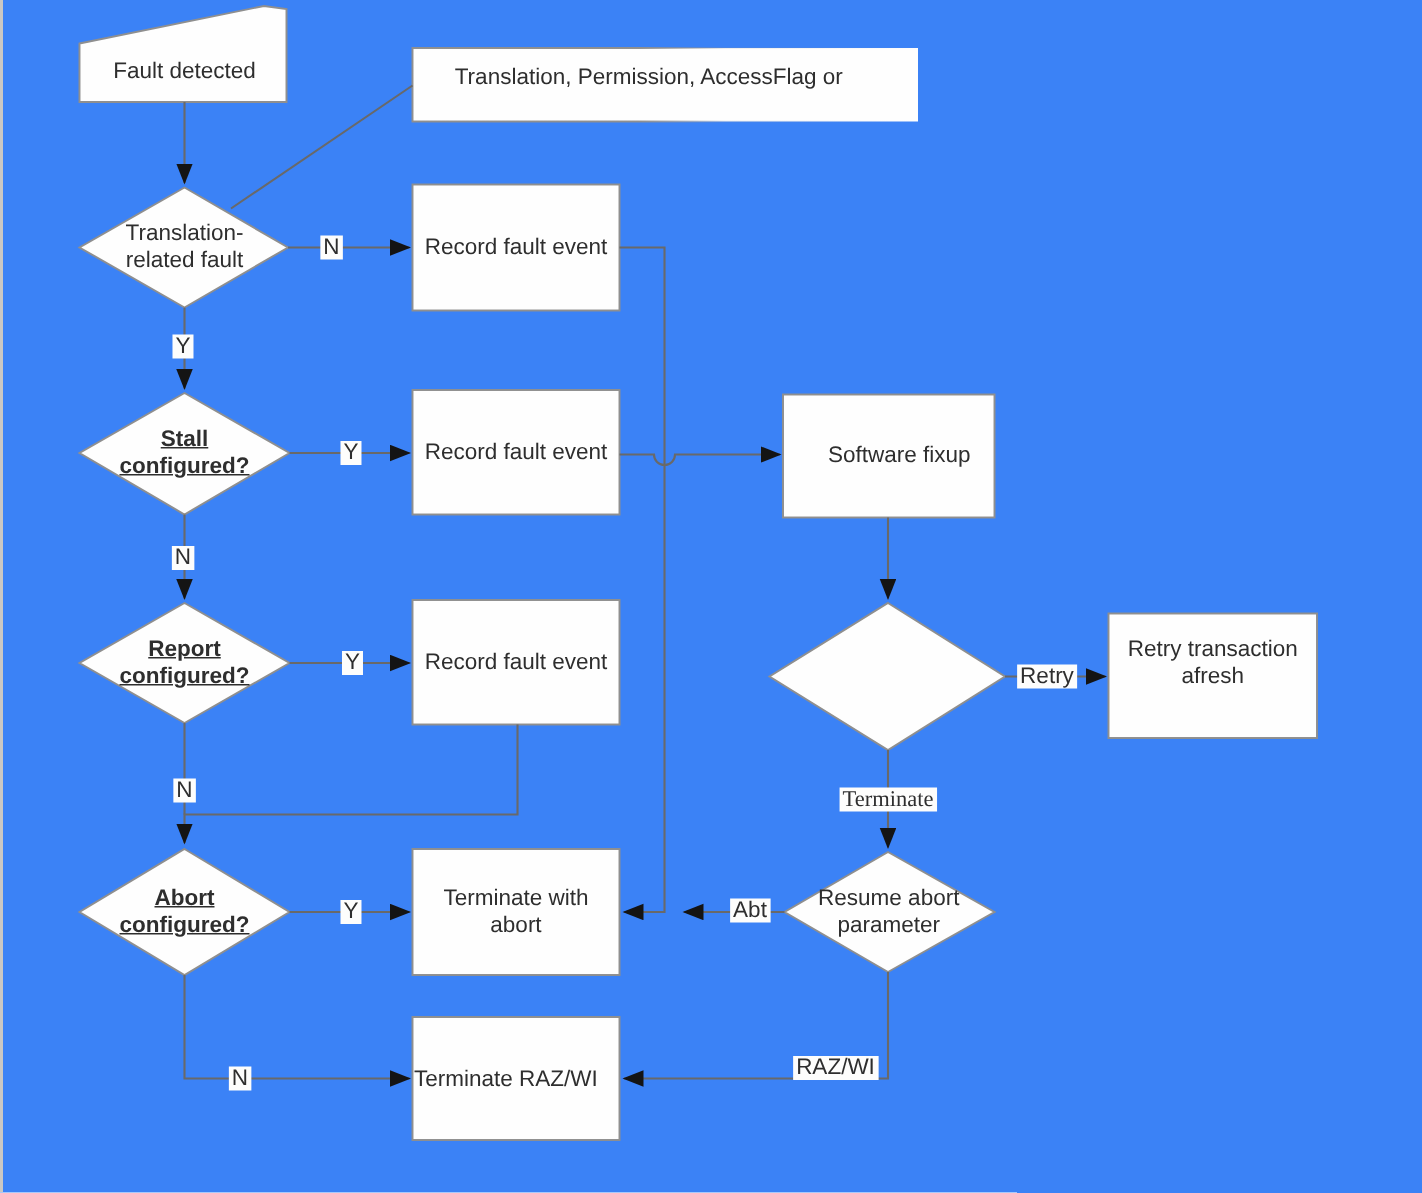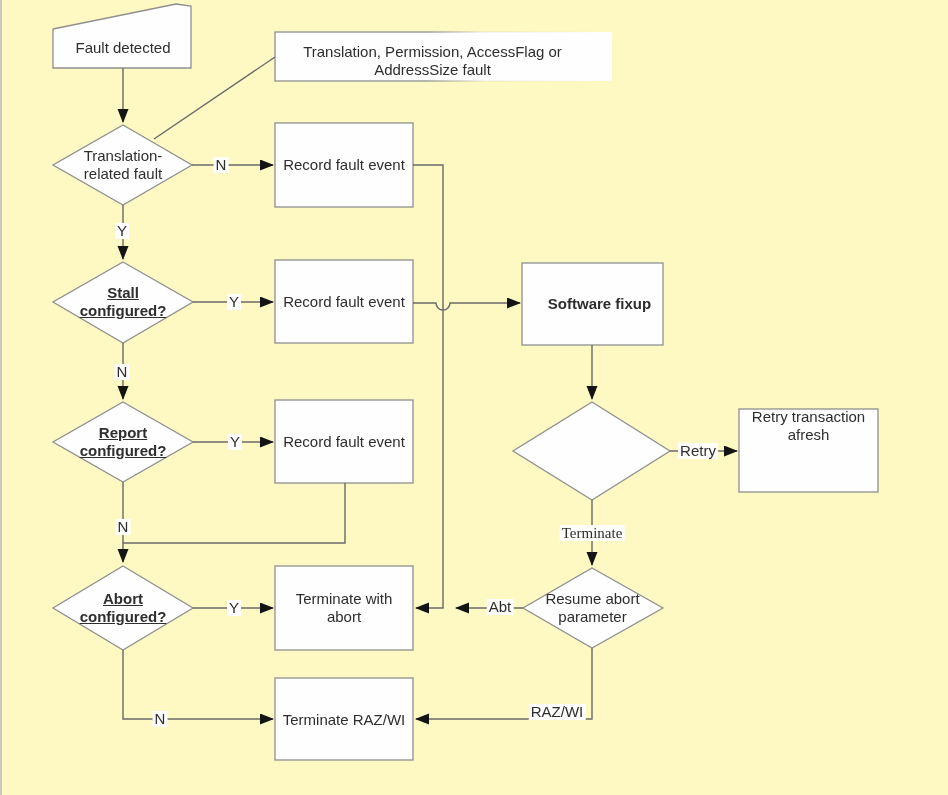--- a/index.html
+++ b/index.html
@@ -1,18 +1,18 @@
 <!DOCTYPE html>
 <html><head>
 <meta charset="utf-8">
 <style>
   html,body{margin:0;padding:0;background:#ffffff;}
   #screen{
     position:relative;width:948px;height:795px;overflow:hidden;
-    background:#fef9c3;
+    background:#3b82f6;
     font-family:"Liberation Sans",sans-serif;
   }
   #edge-artifact-left{
     position:absolute;left:0;top:0;width:2px;height:795px;background:#c9c7c4;
   }
   svg.canvas{position:absolute;left:0;top:0;}
   .shape{fill:#fefefe;stroke:#8f8f8f;stroke-width:1.3;}
   .edge{fill:none;stroke:#696969;stroke-width:1.4;}
   .node-label{
     position:absolute;text-align:center;color:#2e2e2e;
@@ -76,68 +76,67 @@
     <path class="edge" d="M670,451 H737" marker-end="url(#arr)"></path>
     <path class="edge" d="M592,500 V565" marker-end="url(#arr)"></path>
     <path class="edge" d="M523,608 H456" marker-end="url(#arr)"></path>
     <path class="edge" d="M592,648 V719 H416" marker-end="url(#arr)"></path>
   </svg>
 
   <div class="node-label" style="left:54px;top:39px;width:138px;">Fault detected</div>
 
   <div class="node-label" style="left:264px;top:43px;width:337px;">
     <div>Translation, Permission, AccessFlag or</div>
-    <div>AddressSize fault</div>
   </div>
 
   <div class="node-label" style="left:53px;top:147px;width:140px;">
     <div>Translation-</div>
     <div>related fault</div>
   </div>
 
   <div class="node-label" style="left:276px;top:156px;width:136px;">Record fault event</div>
 
   <div class="node-label bold" style="left:53px;top:284px;width:140px;">
     <div>Stall</div>
     <div>configured?</div>
   </div>
 
   <div class="node-label" style="left:276px;top:293px;width:136px;">Record fault event</div>
 
-  <div class="node-label" style="left:523px;top:295px;width:153px;font-weight:bold;">Software fixup</div>
+  <div class="node-label" style="left:523px;top:295px;width:153px;">Software fixup</div>
 
   <div class="node-label bold" style="left:53px;top:424px;width:140px;">
     <div>Report</div>
     <div>configured?</div>
   </div>
 
   <div class="node-label" style="left:276px;top:433px;width:136px;">Record fault event</div>
 
 
-  <div class="node-label" style="left:739px;top:408px;width:139px;">
+  <div class="node-label" style="left:739px;top:424px;width:139px;">
     <div>Retry transaction</div>
     <div>afresh</div>
   </div>
 
   <div class="node-label bold" style="left:53px;top:590px;width:140px;">
     <div>Abort</div>
     <div>configured?</div>
   </div>
 
   <div class="node-label" style="left:523px;top:590px;width:139px;">
     <div>Resume abort</div>
     <div>parameter</div>
   </div>
 
   <div class="node-label" style="left:276px;top:590px;width:136px;">
     <div>Terminate with</div>
     <div>abort</div>
   </div>
 
-  <div class="node-label" style="left:276px;top:711px;width:136px;">Terminate RAZ/WI</div>
+  <div class="node-label" style="left:276px;top:711px;width:115px;">Terminate RAZ/WI</div>
 
   <div class="elabel" style="left:221px;top:165px;">N</div>
   <div class="elabel" style="left:122px;top:231px;">Y</div>
   <div class="elabel" style="left:234px;top:302px;">Y</div>
   <div class="elabel" style="left:122px;top:372px;">N</div>
   <div class="elabel" style="left:235px;top:442px;">Y</div>
   <div class="elabel" style="left:123px;top:527px;">N</div>
   <div class="elabel" style="left:234px;top:608px;">Y</div>
   <div class="elabel" style="left:160px;top:719px;">N</div>
   <div class="elabel" style="left:698px;top:451px;text-align:center;">Retry</div>

